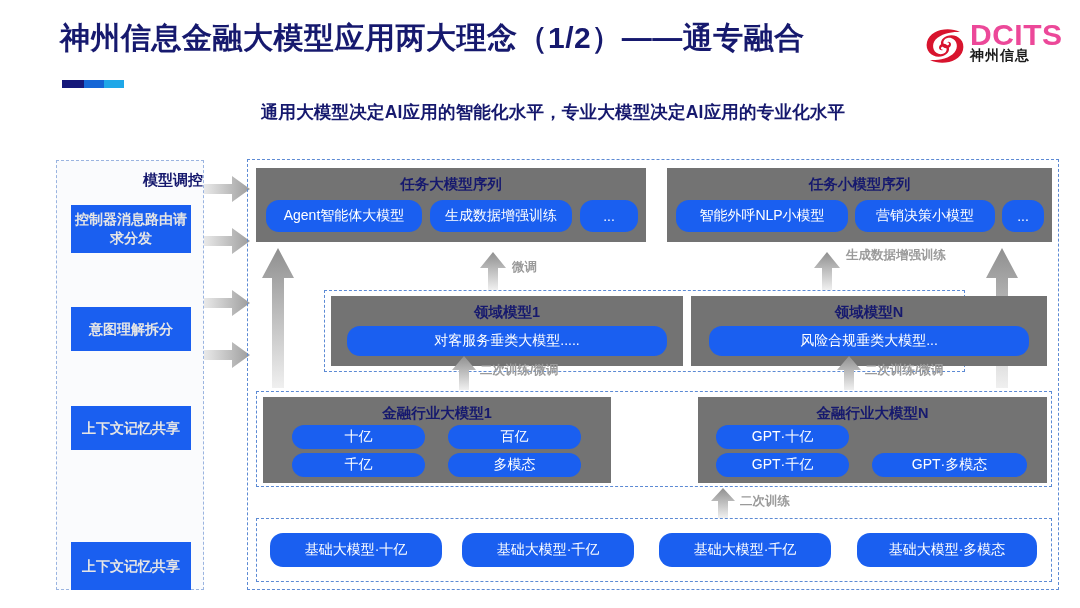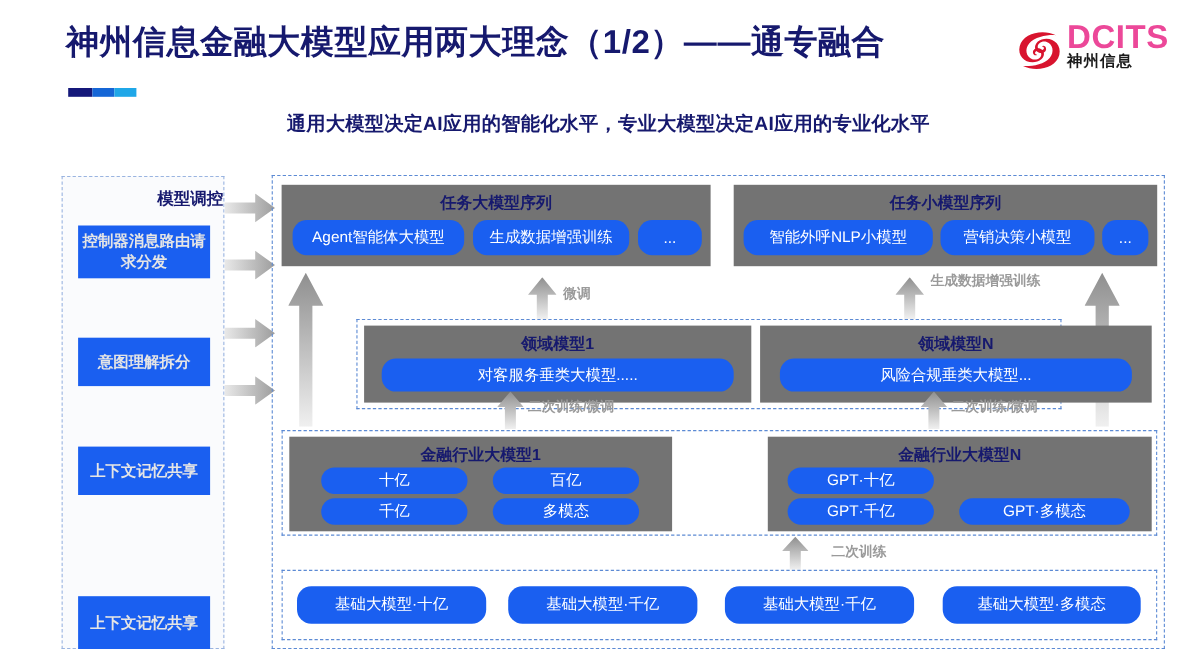--- a/index.html
+++ b/index.html
@@ -235,21 +235,21 @@
         <div class="group-title">金融行业大模型N</div>
         <div class="blue-chip" style="left:18px; top:28px; width:133px; height:24px;">GPT·十亿</div>
         <div class="blue-chip" style="left:18px; top:56px; width:133px; height:24px;">GPT·千亿</div>
         <div class="blue-chip" style="left:174px; top:56px; width:155px; height:24px;">GPT·多模态</div>
       </div>
     </div>
 
     <svg style="position:absolute; left:463px; top:328px; width:24px; height:30px;" viewBox="0 0 24 30">
       <path d="M7 30 V13 H0 L12 0 L24 13 H17 V30 Z" fill="url(#gu1)"></path>
     </svg>
-    <div class="vlabel" style="left:492px; top:334px;margin-left:16px;">二次训练</div>
+    <div class="vlabel" style="left:492px; top:334px;">二次训练</div>
 
     <div class="base-frame">
       <div class="blue-chip" style="left:13px;  top:14px; width:172px; height:34px;">基础大模型·十亿</div>
       <div class="blue-chip" style="left:205px; top:14px; width:172px; height:34px;">基础大模型·千亿</div>
       <div class="blue-chip" style="left:402px; top:14px; width:172px; height:34px;">基础大模型·千亿</div>
       <div class="blue-chip" style="left:600px; top:14px; width:180px; height:34px;">基础大模型·多模态</div>
     </div>
 
   </div>
 </div>

